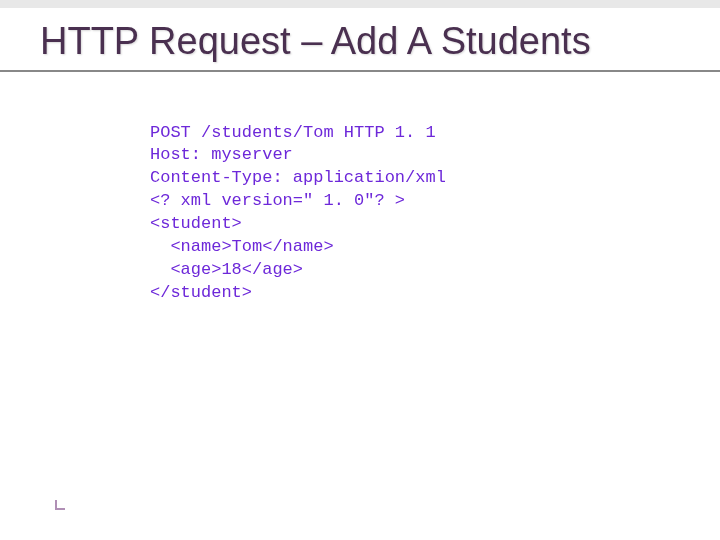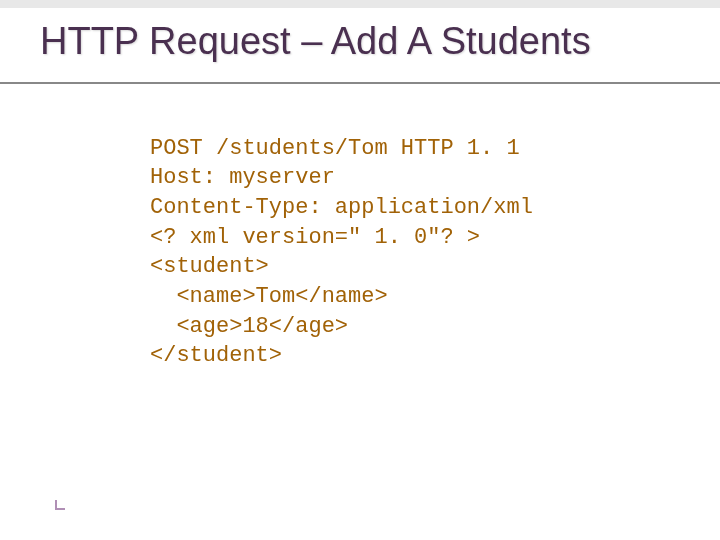--- a/index.html
+++ b/index.html
@@ -16,38 +16,38 @@
     }
     .top-bar {
       width: 100%;
       height: 8px;
       background: #e8e8e8;
       position: absolute;
       top: 0;
       left: 0;
     }
     .title-container {
-      padding: 18px 40px 16px 40px;
+      padding: 18px 40px 4px 40px;
       border-bottom: 2px solid #888;
       margin-bottom: 10px;
     }
     .slide-title {
       font-family: Verdana, Geneva, sans-serif;
       font-size: 38px;
       font-weight: 400;
       color: #4a3050;
       line-height: 1.25;
       text-shadow: 1px 1px 2px rgba(0,0,0,0.15);
     }
     .code-block {
       margin-left: 150px;
       margin-top: 50px;
       font-family: 'Courier New', Courier, monospace;
-      font-size: 22px;
-      color: #a16207;
+      font-size: 17px;
+      color: #6d28d9;
       line-height: 1.35;
       white-space: pre;
     }
     .accent-box {
       position: absolute;
       bottom: 30px;
       left: 55px;
       width: 10px;
       height: 10px;
       border-left: 2px solid #b08fb5;

